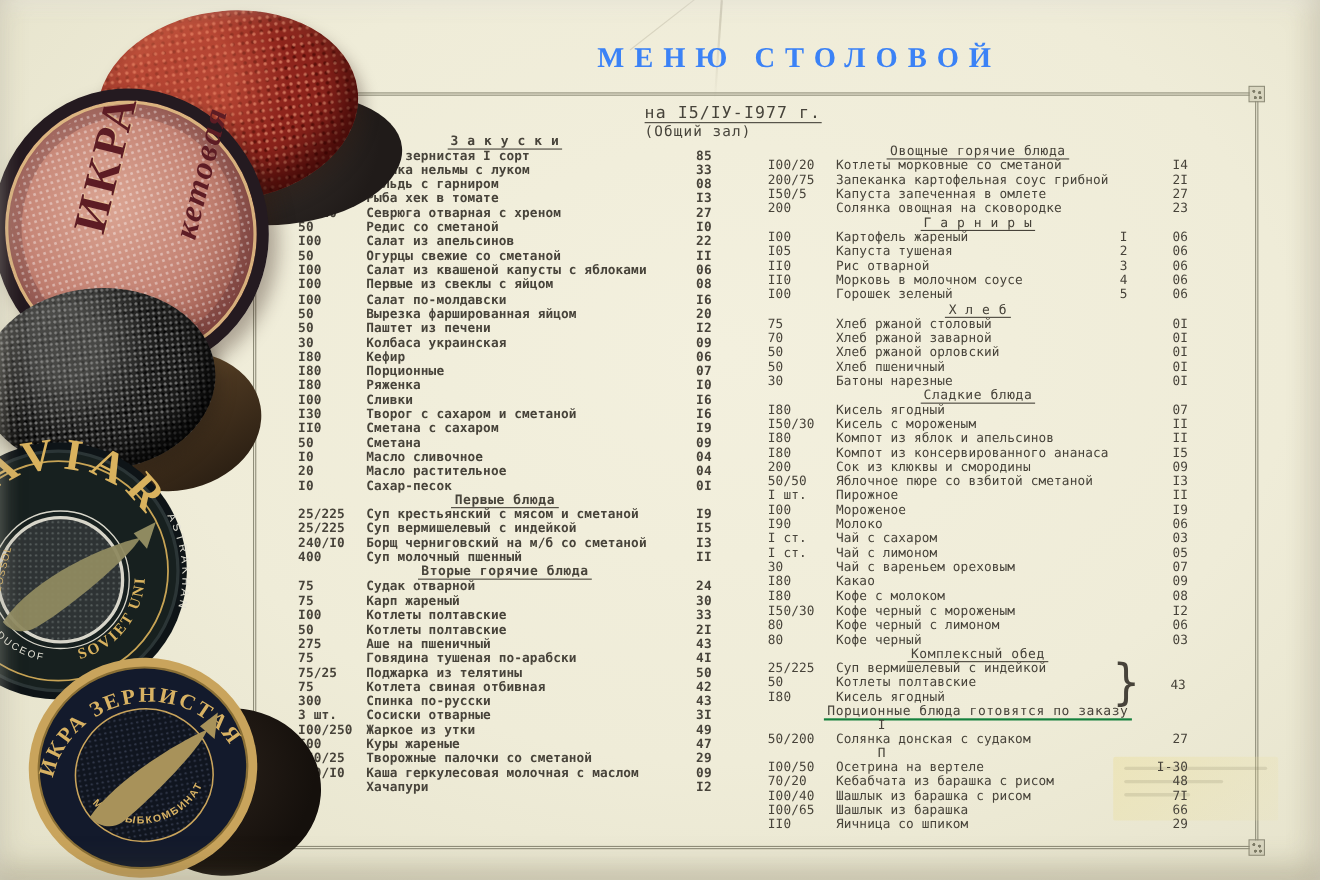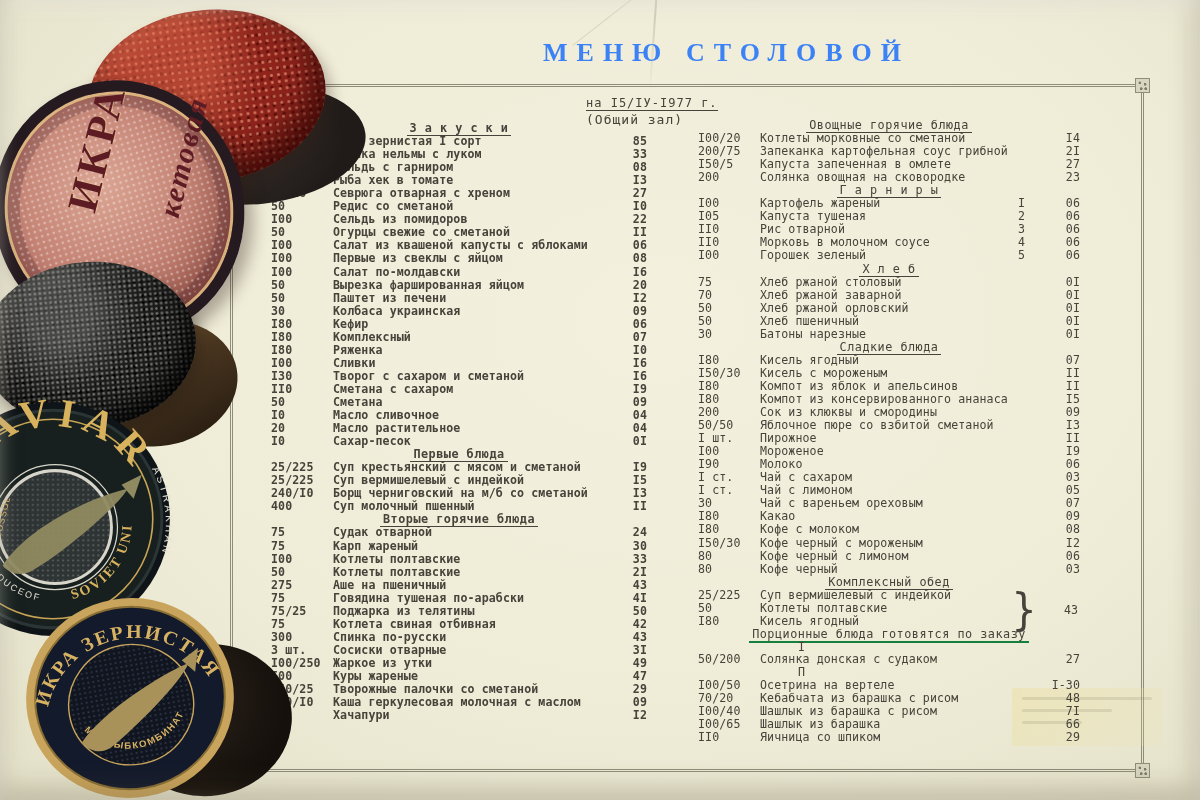--- a/index.html
+++ b/index.html
@@ -20,27 +20,27 @@
     radial-gradient(circle at 75% 75%, #7e7c68 1.2px, transparent 1.6px),
     #d9d6c0;outline:1px solid #8f8d79;}
   .corner.tl{left:-8px;top:-8px}.corner.tr{right:-8px;top:-8px}
   .corner.bl{left:-8px;bottom:-8px}.corner.br{right:-8px;bottom:-8px}
 
   
   .title{position:absolute;left:470px;top:38px;width:440px;text-align:right;z-index:12;
     font-family:"Liberation Serif","DejaVu Serif",serif;font-weight:bold;font-size:26px;
     letter-spacing:9px;color:#3b82f6;}
   .datewrap{position:absolute;left:586px;top:92px;z-index:12;color:#46433a;}
-  .date{font-size:12px;border-bottom:1.5px solid #46433a;padding-bottom:0px;display:inline-block;letter-spacing:1px;}
+  .date{font-size:15px;border-bottom:1.5px solid #46433a;padding-bottom:0px;display:inline-block;letter-spacing:1px;}
   .hall{font-size:13px;margin-top:1px;letter-spacing:1px;}
 
   
   .col{position:absolute;z-index:12;color:#47433a;}
   #left-col{left:271px;top:122px;width:376px;font-weight:bold;}
-  #right-col{left:698px;top:119px;width:382px;}
+  #right-col{left:698px;top:131px;width:382px;}
   .row{display:flex;line-height:13.05px;font-size:11.6px;letter-spacing:0.1px;white-space:nowrap;}
   .cell{display:block;}
   .portion{width:62px;flex:none;}
   .name{flex:1;overflow:hidden;}
   .num{width:26px;flex:none;}
   .price{width:36px;flex:none;text-align:right;}
   .sec-h{text-align:center;line-height:13.05px;font-size:11.8px;}
   .sec-h span{border-bottom:1.2px solid #47433a;padding:0 3px;letter-spacing:0.5px;}
   .sec-h.big span{border-bottom:2px solid #15803d;}
   .combo{position:relative;}
@@ -147,21 +147,21 @@
       <span class="cell name">Севрюга отварная с хреном</span>
       <span class="cell price">27</span>
     </div>
     <div class="row">
       <span class="cell portion">50</span>
       <span class="cell name">Редис со сметаной</span>
       <span class="cell price">I0</span>
     </div>
     <div class="row">
       <span class="cell portion">I00</span>
-      <span class="cell name">Сельдь из помидоров</span>
+      <span class="cell name">Салат из апельсинов</span>
       <span class="cell price">22</span>
     </div>
     <div class="row">
       <span class="cell portion">50</span>
       <span class="cell name">Огурцы свежие со сметаной</span>
       <span class="cell price">II</span>
     </div>
     <div class="row">
       <span class="cell portion">I00</span>
       <span class="cell name">Салат из квашеной капусты с яблоками</span>
@@ -192,21 +192,21 @@
       <span class="cell name">Колбаса украинская</span>
       <span class="cell price">09</span>
     </div>
     <div class="row">
       <span class="cell portion">I80</span>
       <span class="cell name">Кефир</span>
       <span class="cell price">06</span>
     </div>
     <div class="row">
       <span class="cell portion">I80</span>
-      <span class="cell name">Комплексный</span>
+      <span class="cell name">Порционные</span>
       <span class="cell price">07</span>
     </div>
     <div class="row">
       <span class="cell portion">I80</span>
       <span class="cell name">Ряженка</span>
       <span class="cell price">I0</span>
     </div>
     <div class="row">
       <span class="cell portion">I00</span>
       <span class="cell name">Сливки</span>

